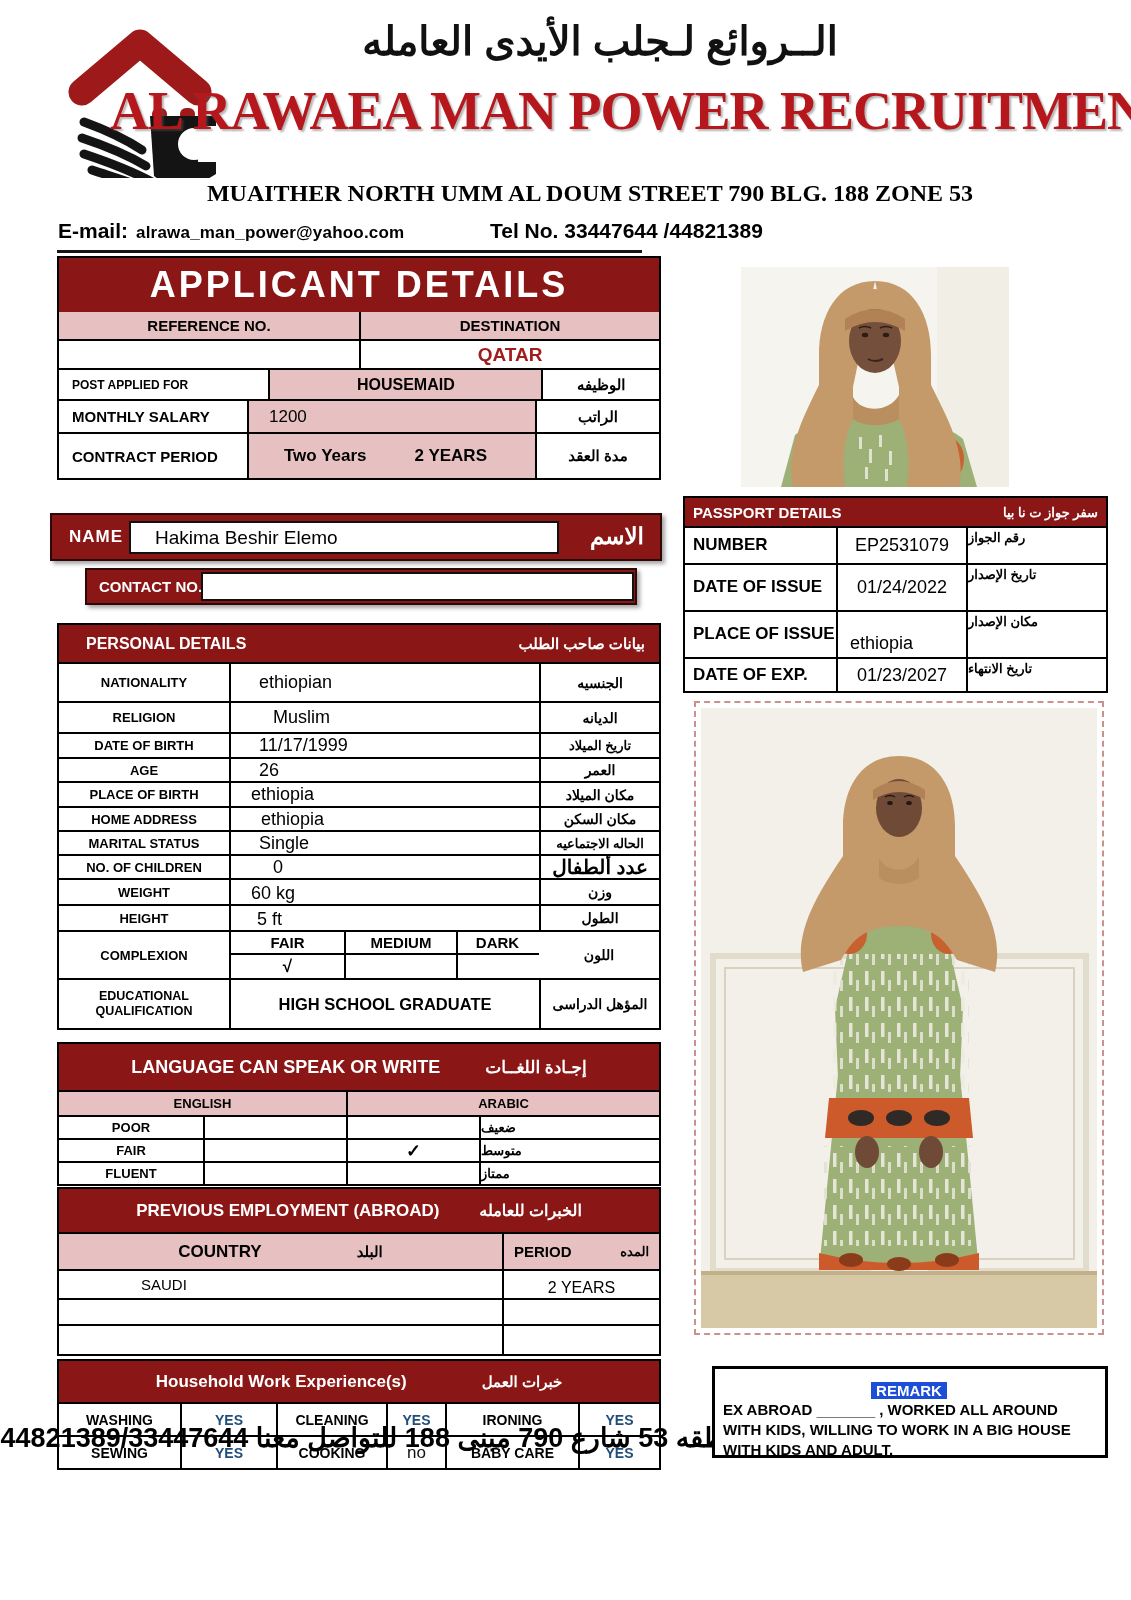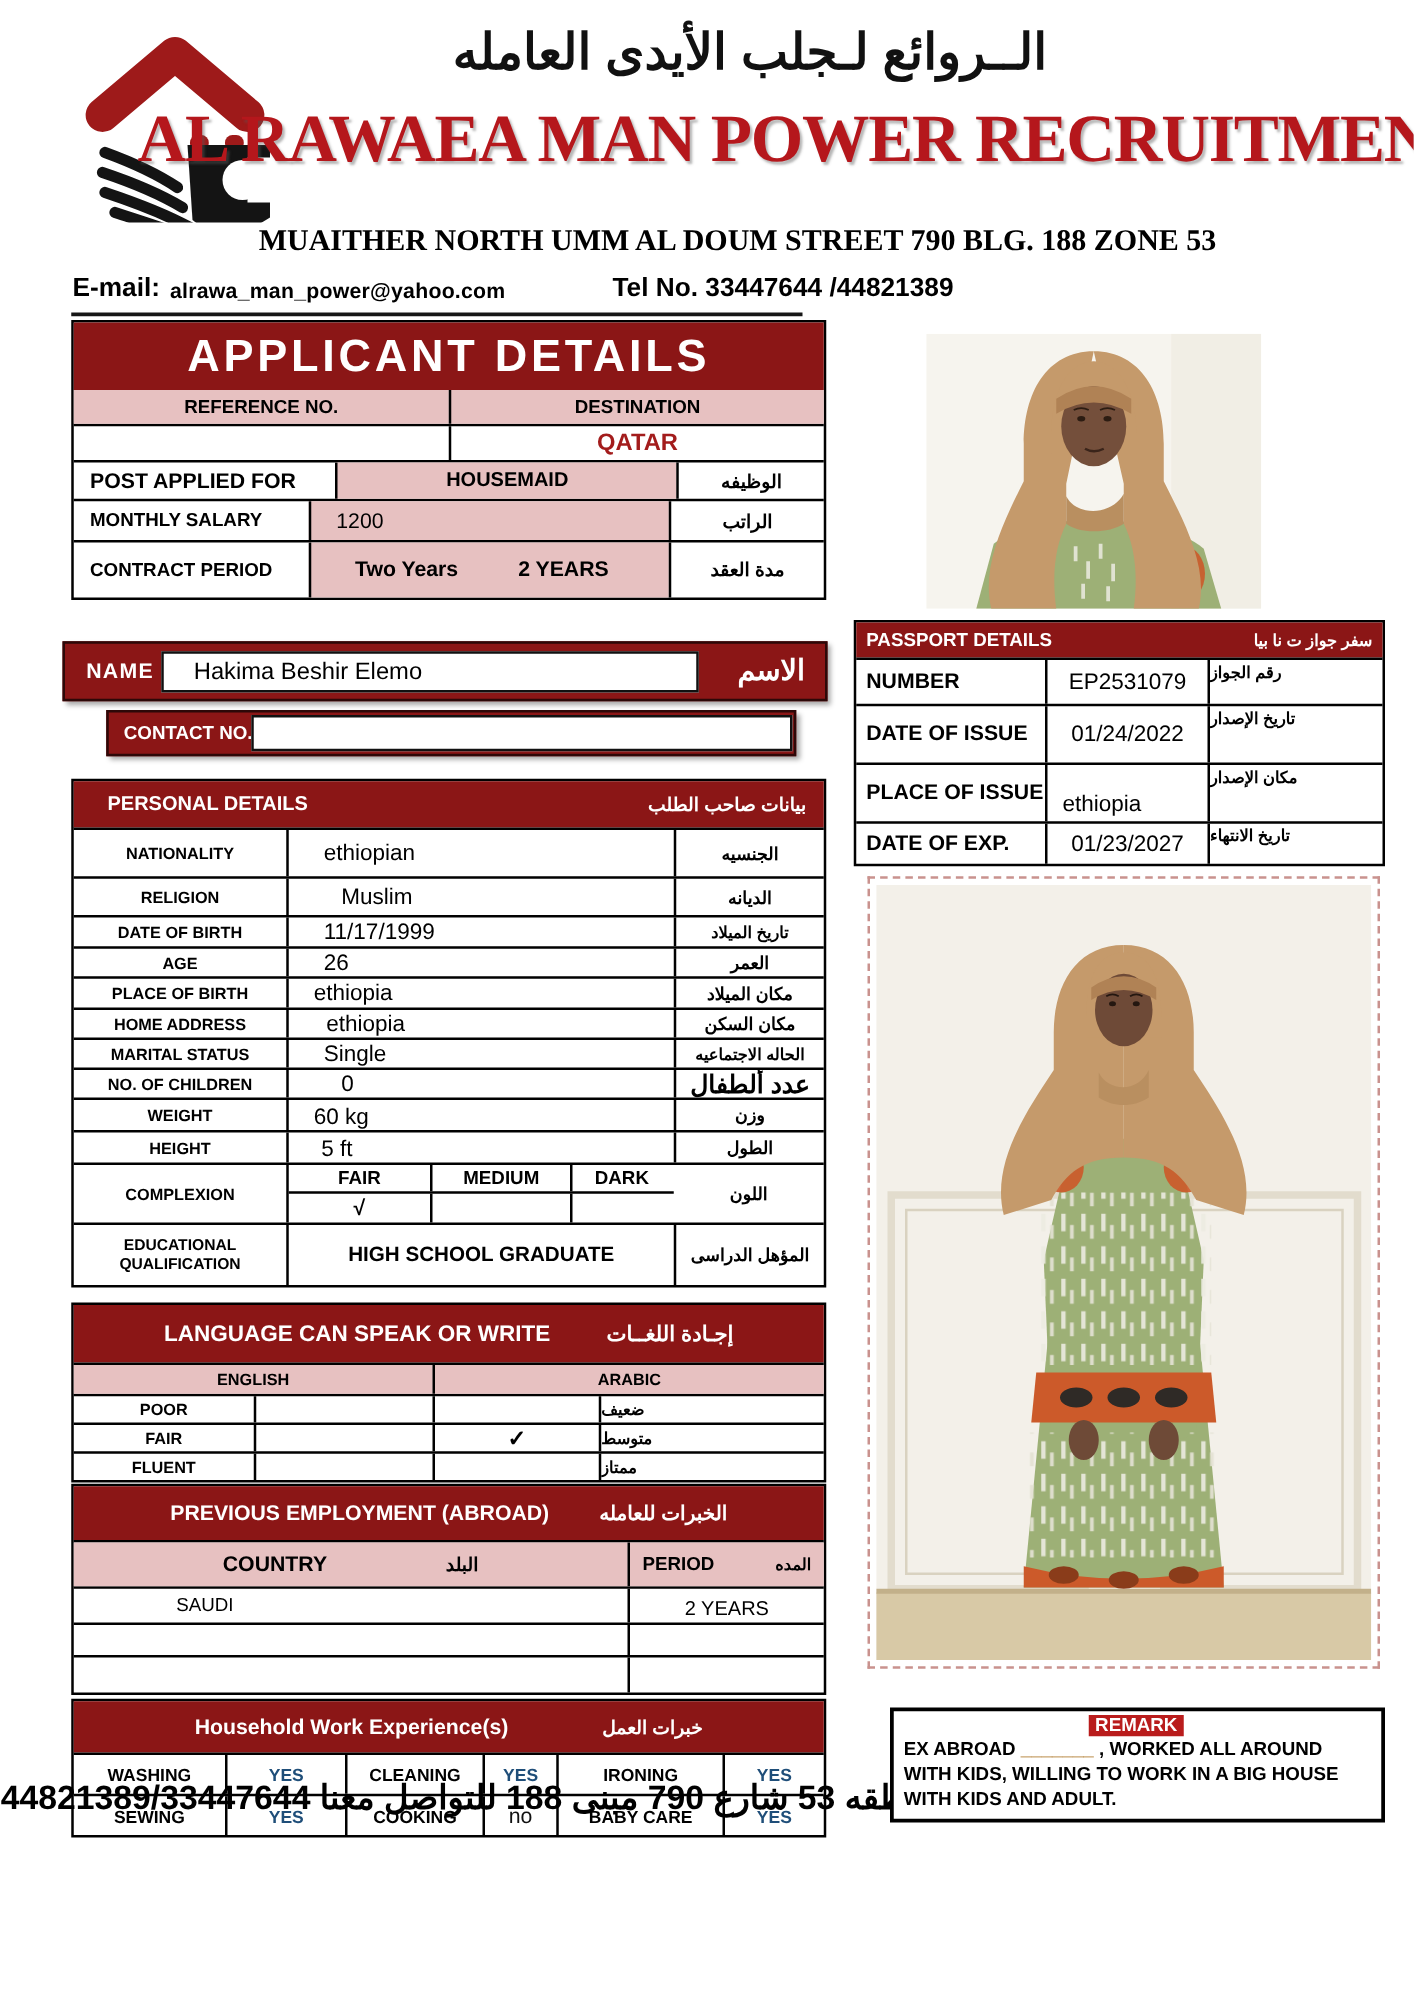--- a/index.html
+++ b/index.html
@@ -43,24 +43,24 @@
           box-shadow:3px 3px 4px rgba(0,0,0,.35);}
   .whitebox{position:absolute;background:#fff;border:2px solid #111;box-sizing:border-box;
             display:flex;align-items:center;}
 
   
   .pp-lbl{font-weight:bold;font-size:17px;line-height:1.1;padding-left:8px;}
 
   
   .remark{position:absolute;left:712px;top:1366px;width:396px;height:92px;border:3px solid #000;
           box-sizing:border-box;padding:2px 10px 2px 8px;background:#fff;}
-  .remark-badge{display:block;margin:1px auto 1px auto;width:max-content;background:#b91c1c;
+  .remark-badge{display:block;margin:11px auto 1px auto;width:max-content;background:#1d4ed8;
                 color:#fff;font-weight:bold;font-size:15px;padding:0 5px;}
   .remark-text{font-weight:bold;font-size:15px;line-height:1.32;}
-  .remark-blank{color:#a16207;font-weight:bold;}
+  .remark-blank{color:#737373;font-weight:normal;}
 
   .footer{position:absolute;left:25px;top:1422px;width:1080px;text-align:center;direction:rtl;
           font-weight:bold;font-size:27px;white-space:nowrap;}
 
   .photo-frame-lg{position:absolute;left:694px;top:701px;width:410px;height:634px;
                   border:2px dashed #c9928e;box-sizing:border-box;padding:5px;background:#fff;}
   .yes{color:#1f4e79;font-weight:bold;font-size:14px;}
   .no-plain{color:#111;font-size:17px;font-weight:normal;}
   .check{font-size:17px;font-weight:bold;}
 </style>
@@ -101,21 +101,21 @@
     <div class="app-title">APPLICANT DETAILS</div>
     <div class="trow" style="height:27px;">
       <div class="cell pink ctr lbl" style="width:300px;font-size:15px;">REFERENCE NO.</div>
       <div class="cell pink ctr lbl" style="width:300px;font-size:15px;">DESTINATION</div>
     </div>
     <div class="trow" style="height:29px;">
       <div class="cell" style="width:300px;"></div>
       <div class="cell ctr" style="width:300px;font-weight:bold;font-size:19px;color:#a31c1c;">QATAR</div>
     </div>
     <div class="trow" style="height:31px;">
-      <div class="cell lbl" style="width:220px;padding-left:13px;font-size:17px;border-radius:11px;">POST APPLIED FOR</div>
+      <div class="cell lbl" style="width:220px;padding-left:13px;font-size:12px;border-radius:11px;">POST APPLIED FOR</div>
       <div class="cell pink ctr" style="width:288px;font-weight:bold;font-size:16px;">HOUSEMAID</div>
       <div class="cell ar ctr" style="width:124px;font-size:15px;">الوظيفه</div>
     </div>
     <div class="trow" style="height:33px;">
       <div class="cell lbl" style="width:188px;padding-left:13px;font-size:15px;">MONTHLY SALARY</div>
       <div class="cell pink" style="width:288px;padding-left:20px;font-size:17px;">1200</div>
       <div class="cell ar ctr" style="width:124px;font-size:15px;">الراتب</div>
     </div>
     <div class="trow" style="height:46px;">
       <div class="cell lbl" style="width:188px;padding-left:13px;font-size:15px;">CONTRACT PERIOD</div>

